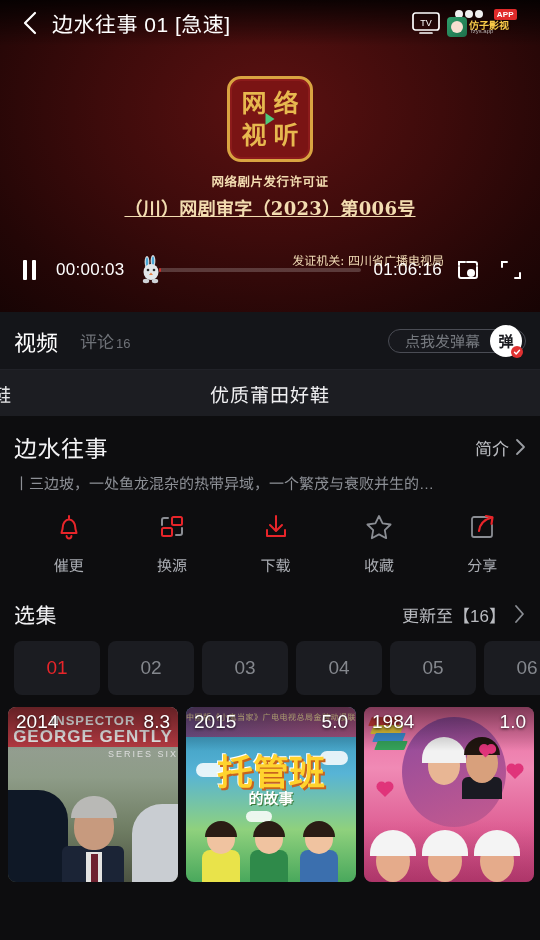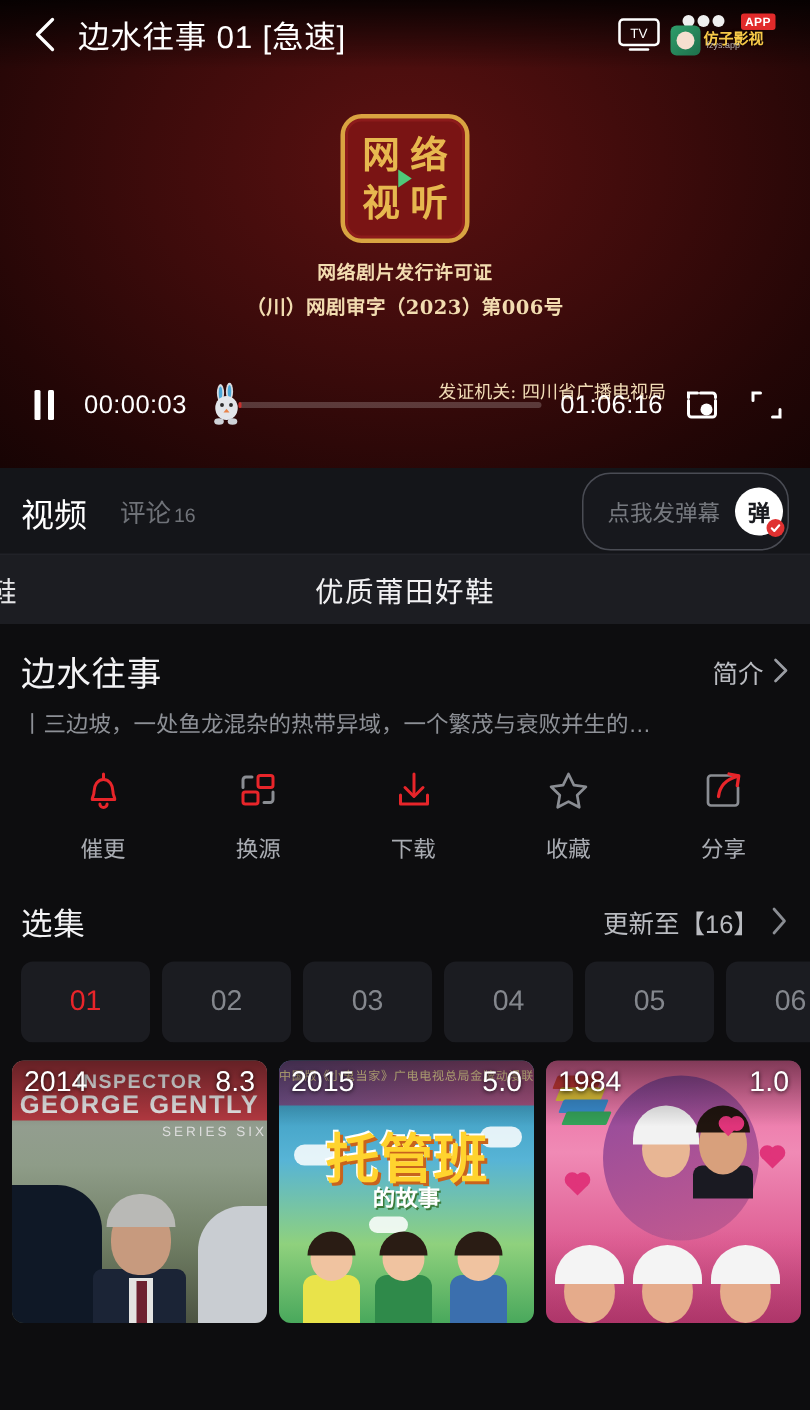--- a/index.html
+++ b/index.html
@@ -82,22 +82,22 @@
   .seal-play {
     position: absolute; left: 50%; top: 50%; transform: translate(-50%,-50%);
     width: 0; height: 0; border-left: 9px solid #4ec97a;
     border-top: 6px solid transparent; border-bottom: 6px solid transparent; z-index: 3;
   }
   .license-line1 {
     margin-top: 9px; color: #f2dcb0; font-size: 12.5px; letter-spacing: .5px;
     font-family: "DejaVu Serif", "Liberation Serif", serif; font-weight: bold;
   }
   .license-line2 {
-    margin-top: 4px; color: #f2dcb0; font-size: 13px; letter-spacing: .3px;
-    font-family: "DejaVu Serif", "Liberation Serif", serif; font-weight: bold;
+    margin-top: 4px; color: #f2dcb0; font-size: 18px; letter-spacing: .3px;
+    font-family: "DejaVu Serif", "Liberation Serif", serif; font-weight: bold; text-decoration: underline;
   }
 
   
   .issuer {
     position: absolute; right: 96px; bottom: 44px; color: #f1dcb6; font-size: 12px;
     font-family: "DejaVu Serif","Liberation Serif",serif; white-space: nowrap; z-index: 4;
   }
   .controls {
     position: absolute; left: 0; right: 0; bottom: 22px; height: 40px;
     display: flex; align-items: center; padding: 0 14px; gap: 12px; z-index: 5;
@@ -117,21 +117,21 @@
 
   
   .tabbar {
     height: 58px; display: flex; align-items: center; padding: 0 14px;
     background: #141519; border-bottom: 1px solid #212228;
   }
   .tab { color: #6f7278; font-size: 17px; margin-right: 22px; white-space: nowrap; display: flex; align-items: baseline; }
   .tab.active { color: #fff; font-size: 22px; }
   .tab-count { font-size: 13px; margin-left: 2px; color: #6f7278; }
   .danmaku-pill {
-    margin-left: auto; display: flex; align-items: center; height: 52px;
+    margin-left: auto; display: flex; align-items: center; height: 24px;
     border: 1px solid #4a4c54; border-radius: 19px; padding: 0 3px 0 16px; background: #17181d;
   }
   .danmaku-placeholder { color: #76797f; font-size: 15px; white-space: nowrap; padding-right: 10px; }
   .danmaku-toggle {
     position: relative; width: 32px; height: 32px; border-radius: 50%; background: #fff;
     display: flex; align-items: center; justify-content: center;
     color: #1a1b20; font-size: 15px; font-weight: bold;
   }
   .danmaku-badge {
     position: absolute; right: -1px; bottom: -1px; width: 12px; height: 12px; border-radius: 50%;

